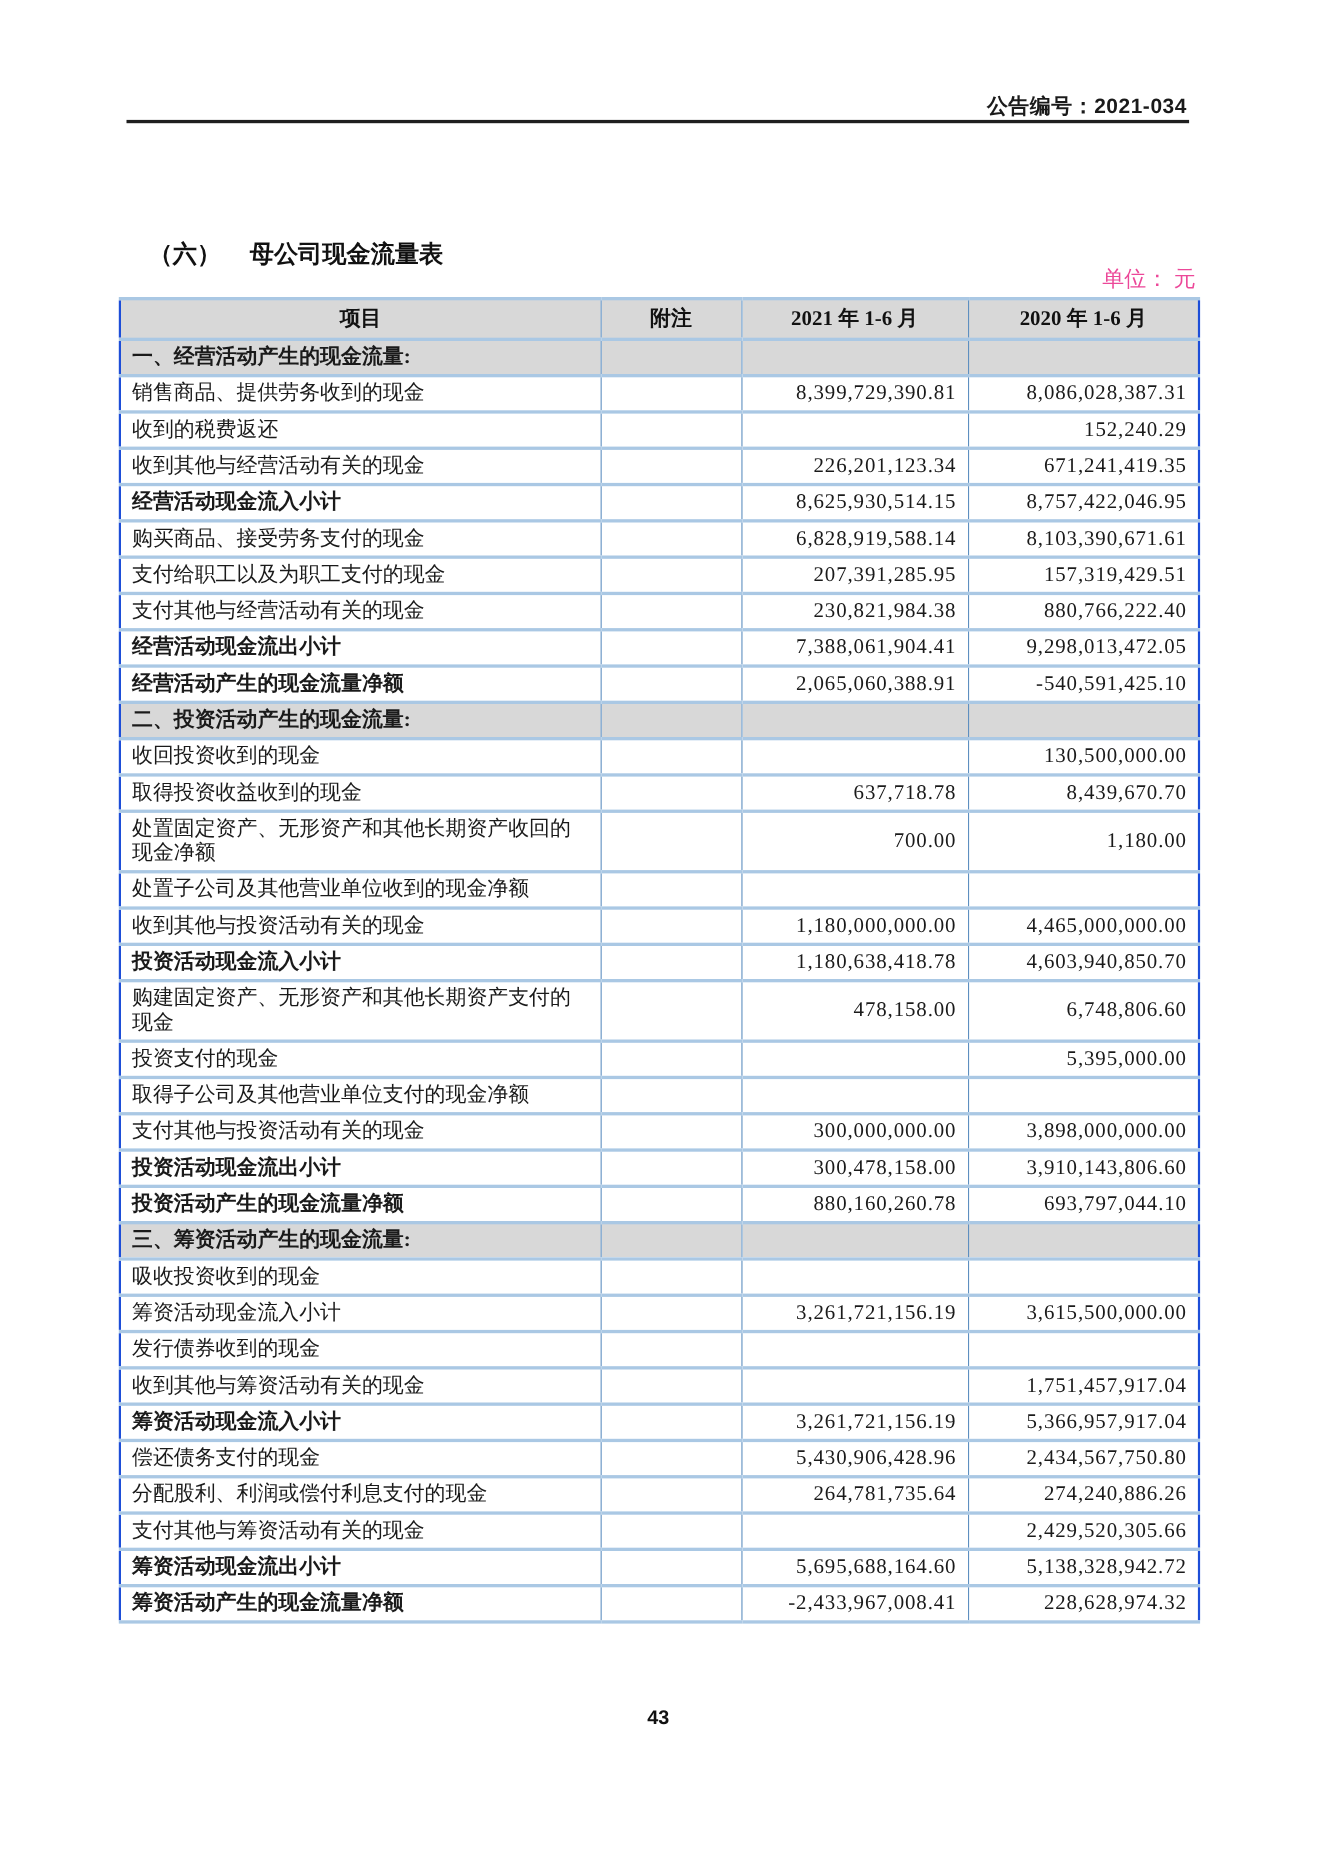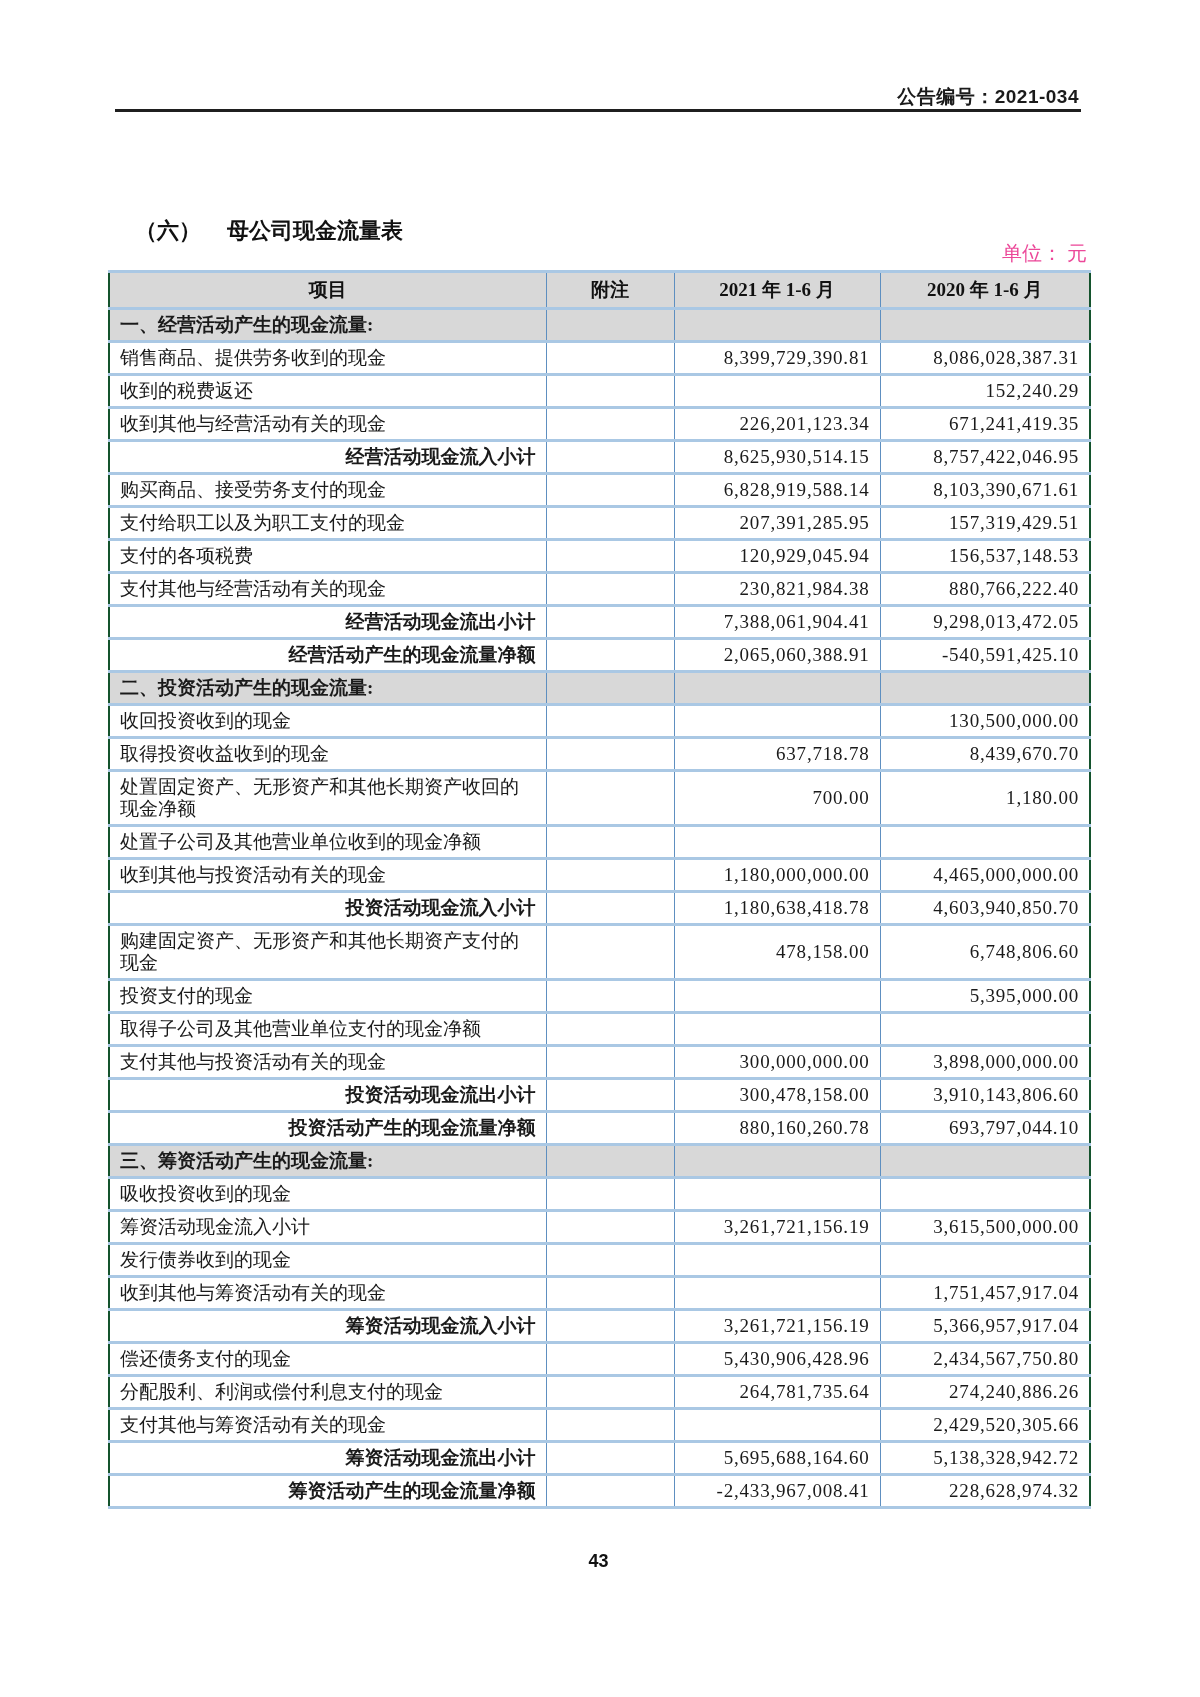--- a/index.html
+++ b/index.html
@@ -57,41 +57,41 @@
     table-layout: fixed;
     font-size: 19px;
   }
   table.cash-flow th, table.cash-flow td {
     border-left: 1px solid #5e8fc0;
     border-right: 1px solid #5e8fc0;
     border-top: 3px solid #aac8e4;
     border-bottom: 3px solid #aac8e4;
     overflow: hidden;
   }
-  table.cash-flow { border: 2px solid #14532d; }
+  table.cash-flow { border: 2px solid #1d4ed8; }
   table.cash-flow th {
     background: #d8d8d8;
     font-weight: bold;
     font-size: 19px;
     padding: 5px 4px;
     line-height: 24px;
     text-align: center;
     color: #111;
   }
   table.cash-flow td {
     padding: 4px 10px;
     line-height: 22px;
     vertical-align: middle;
     background: #ffffff;
   }
   td.cell-label { background: #d8d8d8; text-align: left; }
   td.cell-note  { background: #ffffff; }
   td.cell-num   { text-align: right; letter-spacing: 0.8px; font-variant-numeric: tabular-nums; }
   tr.row-section td.cell-label { font-weight: bold; }
-  tr.row-subtotal td.cell-label { font-weight: bold; text-align: right; }
+  tr.row-subtotal td.cell-label { font-weight: bold; text-align: left; font-family: Liberation Mono, monospace; }
   tr.shade-all td { background: #d8d8d8; }
   .page-number {
     position: absolute;
     top: 1551px;
     left: 108px;
     width: 981px;
     text-align: center;
     font-family: "Liberation Sans", "DejaVu Sans", sans-serif;
     font-size: 18px;
     color: #111;
@@ -165,26 +165,20 @@
           <td class="cell-num">6,828,919,588.14</td>
           <td class="cell-num">8,103,390,671.61</td>
         </tr>
         <tr class="row-item">
           <td class="cell-label">支付给职工以及为职工支付的现金</td>
           <td class="cell-note"></td>
           <td class="cell-num">207,391,285.95</td>
           <td class="cell-num">157,319,429.51</td>
         </tr>
         <tr class="row-item">
-          <td class="cell-label">支付的各项税费</td>
-          <td class="cell-note"></td>
-          <td class="cell-num">120,929,045.94</td>
-          <td class="cell-num">156,537,148.53</td>
-        </tr>
-        <tr class="row-item">
           <td class="cell-label">支付其他与经营活动有关的现金</td>
           <td class="cell-note"></td>
           <td class="cell-num">230,821,984.38</td>
           <td class="cell-num">880,766,222.40</td>
         </tr>
         <tr class="row-subtotal">
           <td class="cell-label">经营活动现金流出小计</td>
           <td class="cell-note"></td>
           <td class="cell-num">7,388,061,904.41</td>
           <td class="cell-num">9,298,013,472.05</td>

